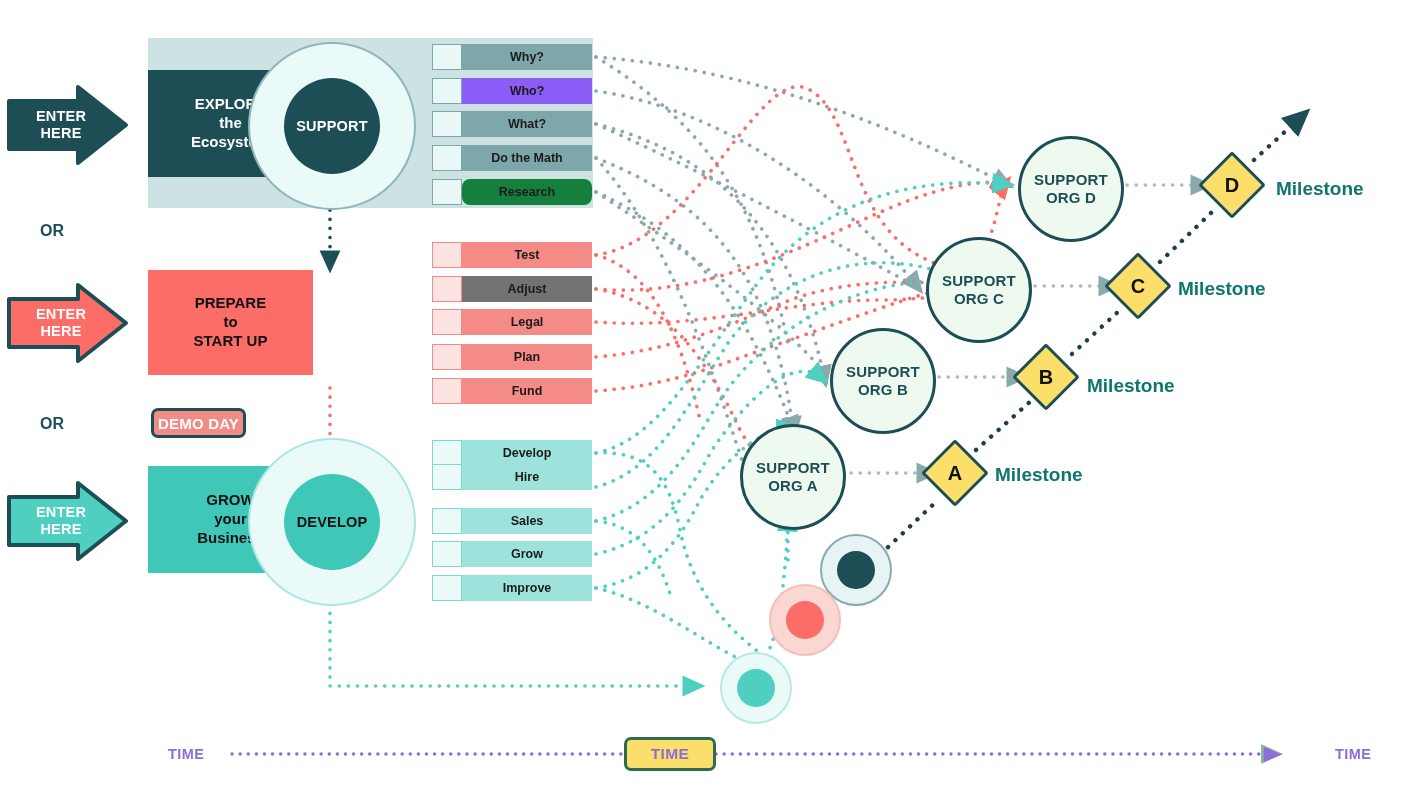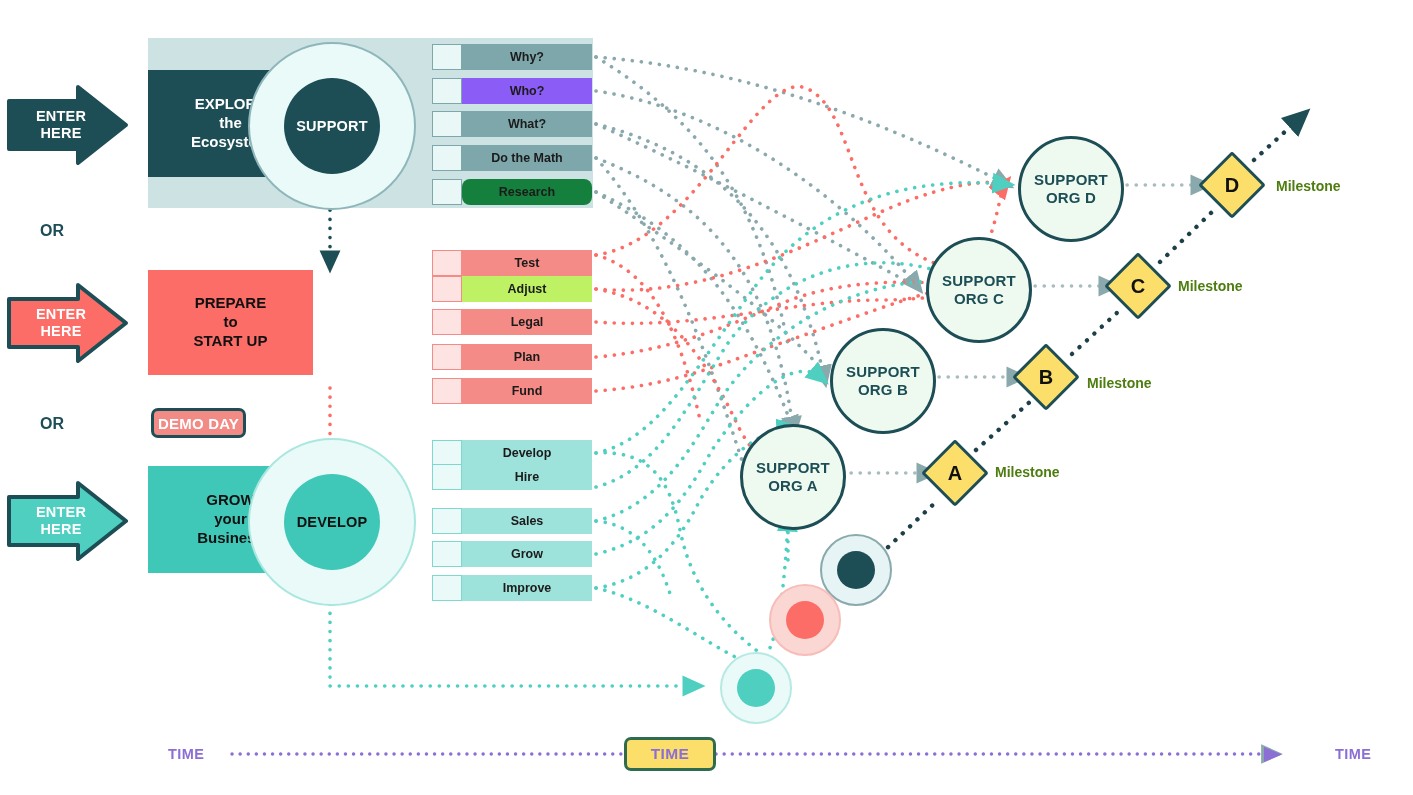--- a/index.html
+++ b/index.html
@@ -49,21 +49,21 @@
   
   .dia{position:absolute;z-index:5;}
   .dia .shape{
     width:100%;height:100%;background:#fcdf6a;border:3px solid #1d4e55;
     transform:rotate(45deg);border-radius:3px;box-sizing:border-box;
   }
   .dia .lt{
     position:absolute;inset:0;display:flex;align-items:center;justify-content:center;
     font-weight:bold;font-size:20px;color:#111;
   }
-  .mlabel{position:absolute;z-index:5;color:#4d7c0f;font-weight:bold;font-size:14px;white-space:nowrap;}
+  .mlabel{position:absolute;z-index:5;color:#0f766e;font-weight:bold;font-size:19px;white-space:nowrap;}
 
   
   .scale{
     position:absolute;z-index:5;border-radius:50%;background:#fcdf6a;border:3px solid #1d6a63;
     display:flex;flex-direction:column;align-items:center;justify-content:center;
     font-weight:bold;font-size:13.5px;color:#111;line-height:1.3;text-align:center;letter-spacing:.2px;
   }
 
   
   .badge{
@@ -223,27 +223,27 @@
   <div class="chk" style="left:432px;top:179px;">
     <div class="box" style="background:#e9f7f6;border:1.5px solid #7ea7ac;"></div>
     <div class="lab" style="background:#15803d;border-radius:8px;">Research</div>
   </div>
 
   <div class="phasebox" style="left:148px;top:270px;width:165px;height:105px;background:#fb6d66;color:#111;white-space:pre-line;">PREPARE
 to
 START UP</div>
 
 
-  <div class="chk" style="left:432px;top:250px;">
+  <div class="chk" style="left:432px;top:242px;">
     <div class="box" style="background:#fde3e1;border:1.5px solid #f58b86;"></div>
     <div class="lab" style="background:#f58b86;">Test</div>
   </div>
   <div class="chk" style="left:432px;top:276px;">
     <div class="box" style="background:#fde3e1;border:1.5px solid #f58b86;"></div>
-    <div class="lab" style="background:#bef264;">Adjust</div>
+    <div class="lab" style="background:#737373;">Adjust</div>
   </div>
   <div class="chk" style="left:432px;top:309px;">
     <div class="box" style="background:#fde3e1;border:1.5px solid #f58b86;"></div>
     <div class="lab" style="background:#f58b86;">Legal</div>
   </div>
   <div class="chk" style="left:432px;top:344px;">
     <div class="box" style="background:#fde3e1;border:1.5px solid #f58b86;"></div>
     <div class="lab" style="background:#f58b86;">Plan</div>
   </div>
   <div class="chk" style="left:432px;top:378px;">

